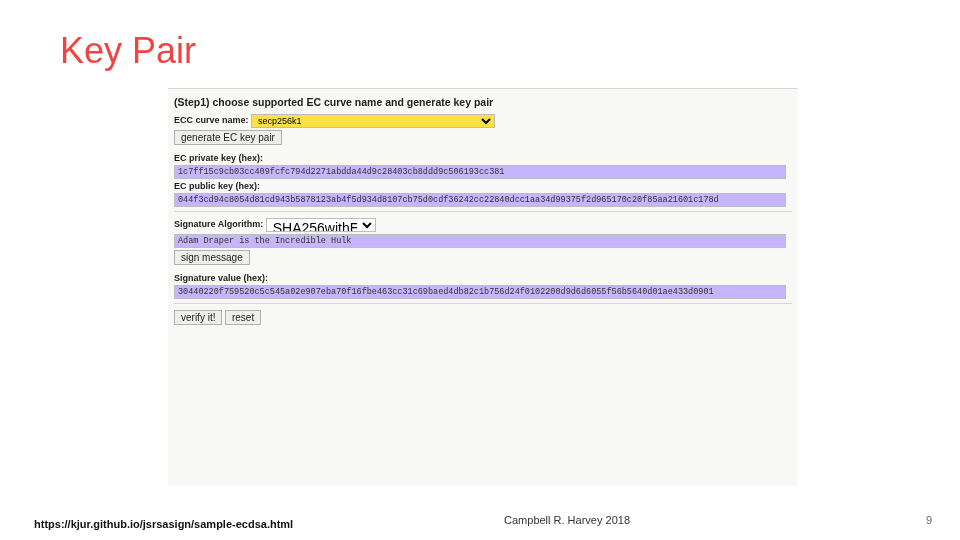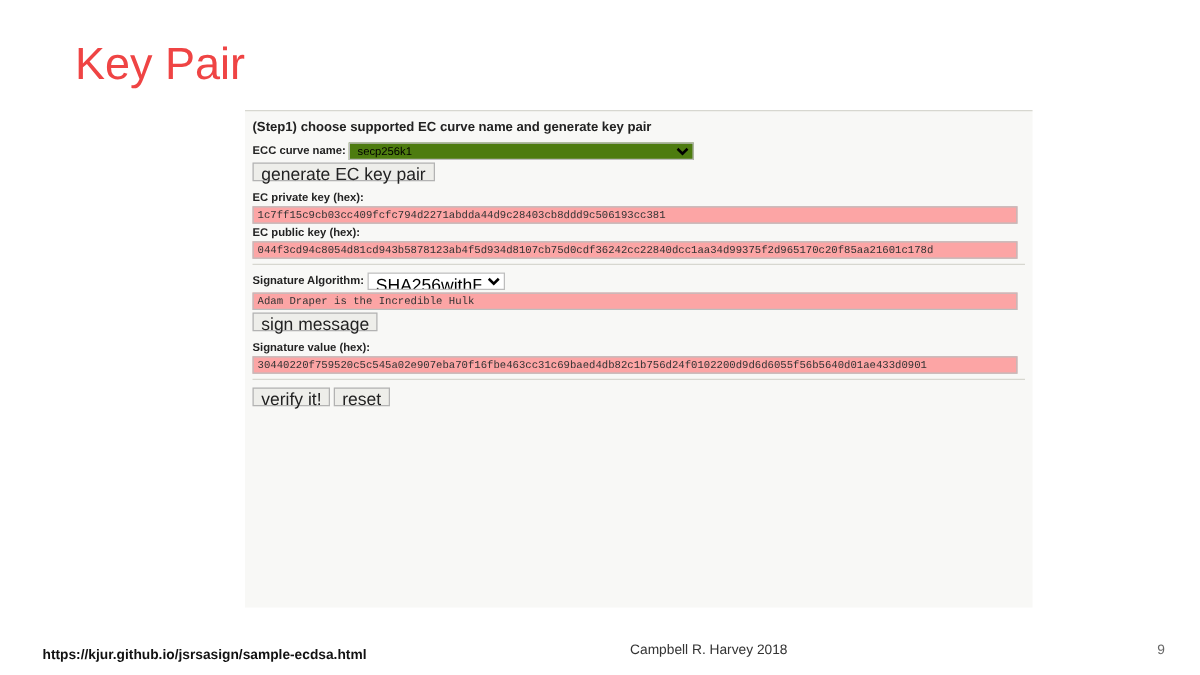--- a/index.html
+++ b/index.html
@@ -57,67 +57,66 @@
     position: absolute;
     top: 88px;
     left: 168px;
     width: 630px;
     height: 398px;
     background: #f8f8f6;
     border-top: 1px solid #d7d7d0;
     font-size: 9px;
     color: #222;
     padding: 4px 6px 6px 6px;
-    margin-left: 28px;
   }
   .panel b, .panel .lbl { font-weight: 700; }
   .panel .step-h {
     font-weight: 700;
     font-size: 10.5px;
     margin: 3px 0 6px 0;
   }
   .panel hr {
     border: none;
     border-top: 1px solid #d7d7d0;
     margin: 4px 0 6px 0;
   }
   .panel .row { margin: 2px 0; }
   .panel select.curve {
-    width: 276px;
+    width: 244px;
     height: 14px;
     font-size: 9px;
     border: 1px solid #bdbdbd;
-    background: #4d7c0f;
+    background: #fde047;
     padding: 0 2px;
     vertical-align: middle;
   }
   .panel select.alg {
     width: 110px;
     height: 14px;
     font-size: 14px;
     border: 1px solid #bdbdbd;
     background: #fff;
     padding: 0 2px;
     vertical-align: middle;
   }
   .panel button.btn {
-    font-size: 14px;
+    font-size: 10px;
     height: 15px;
     padding: 0 6px;
     border: 1px solid #b3b3b3;
     background: #eeeeea;
     color: #222;
     vertical-align: middle;
   }
   .panel input.txt {
     width: 612px;
     height: 14px;
     font-size: 8.5px;
     border: 1px solid #bdbdbd;
-    background: #fca5a5;
+    background: #c4b5fd;
     padding: 0 3px;
     font-family: Consolas, "Courier New", monospace;
     color: #333;
   }
   .panel .gap { height: 4px; }
 </style>
 </head>
 <body>
 
 <div class="slide">

